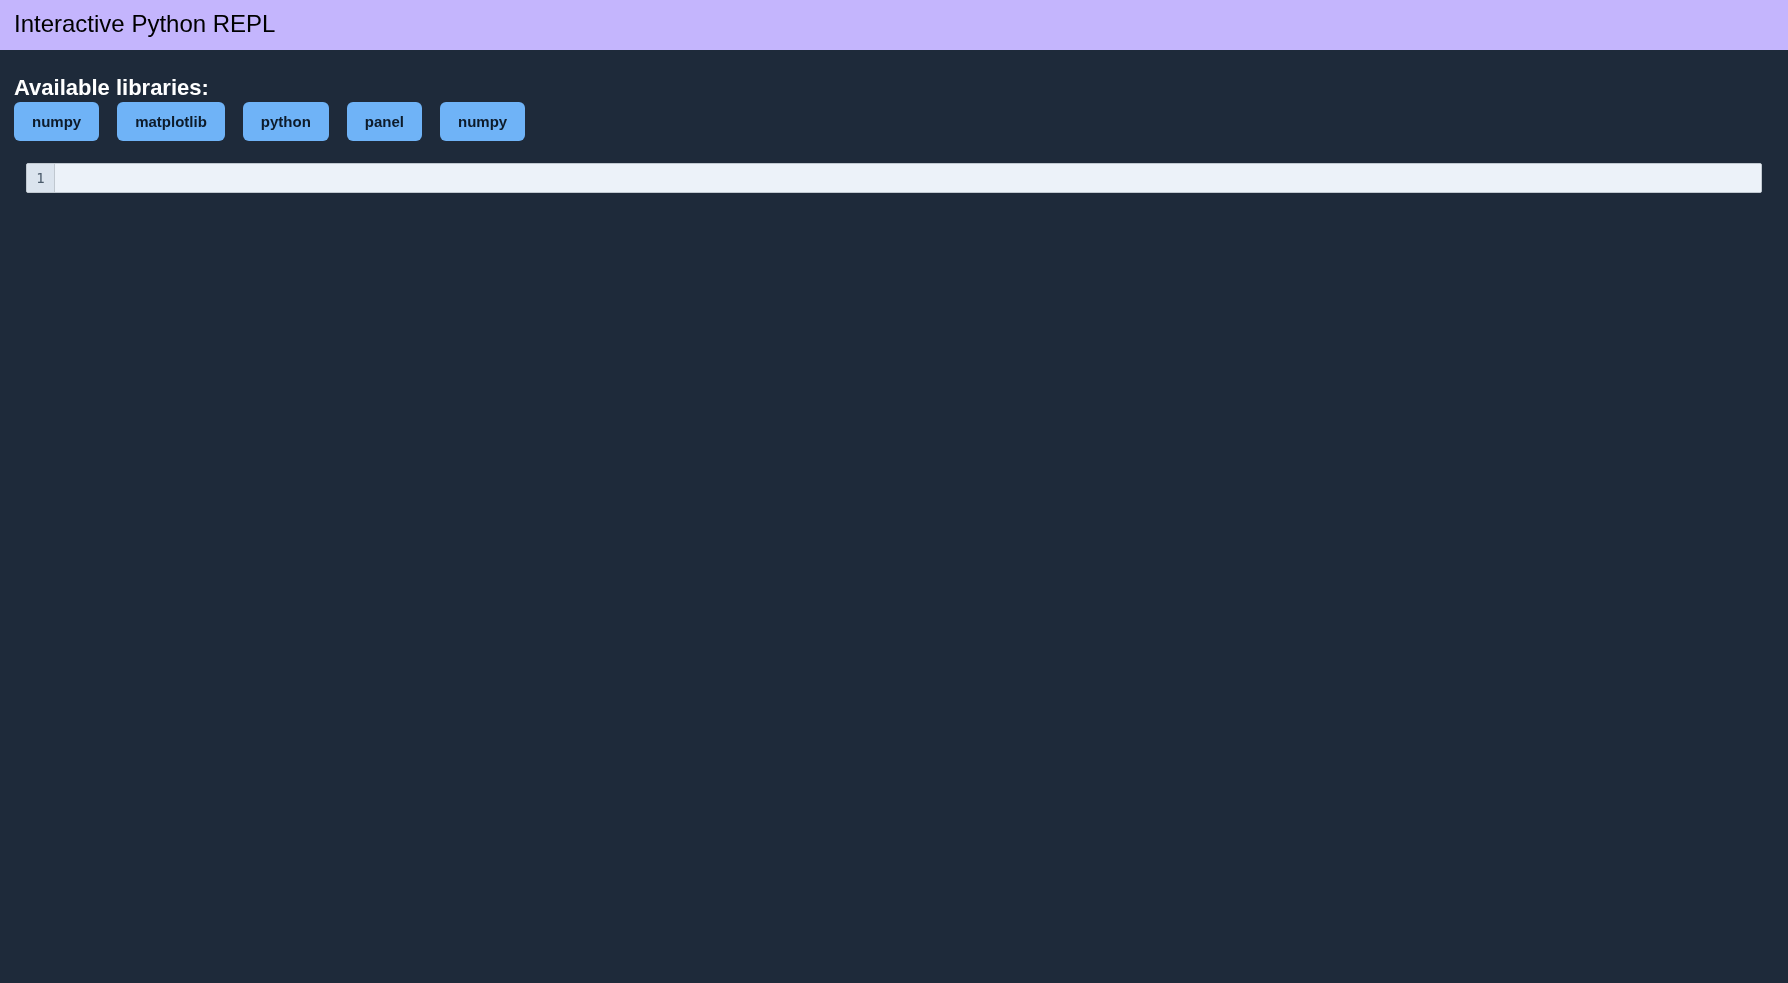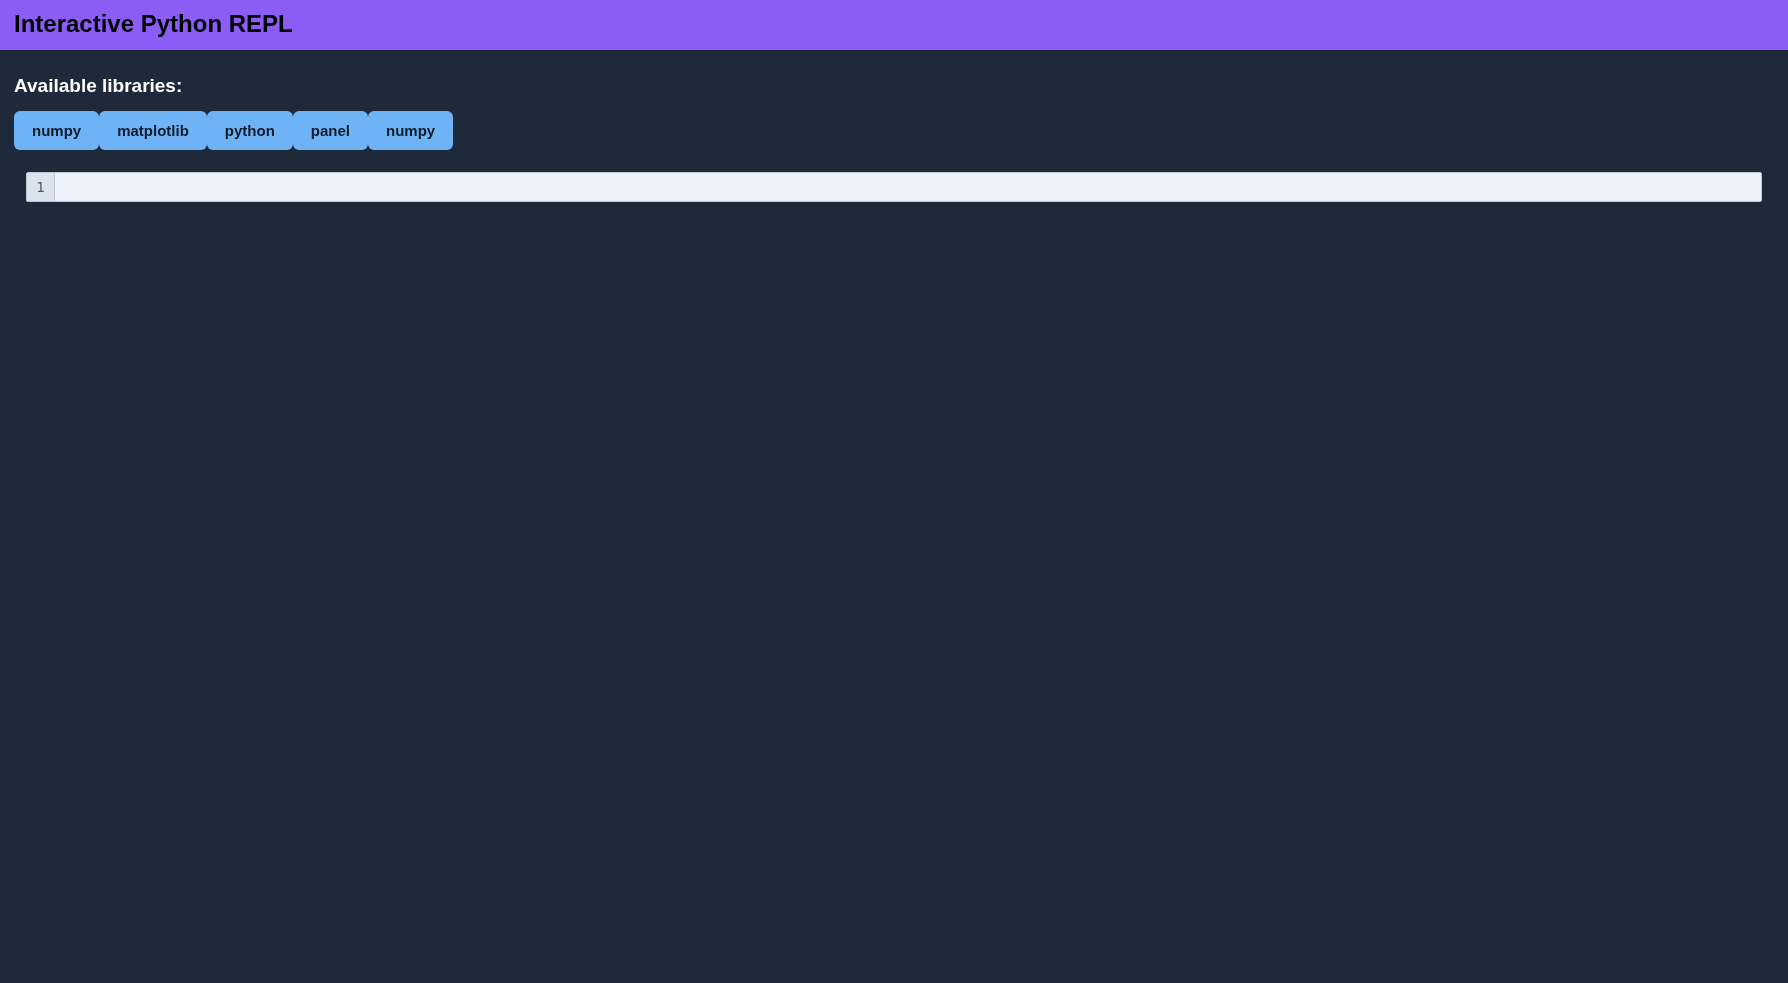--- a/index.html
+++ b/index.html
@@ -8,38 +8,39 @@
       box-sizing: border-box;
     }
     body {
       font-family: "Segoe UI", Arial, sans-serif;
       background: #1e2a3a;
       color: #ffffff;
       min-height: 100vh;
       overflow-x: hidden;
     }
     .header {
-      background: #8b5cf6;
+      background: #c4b5fd;
       color: #000000;
       padding: 10px 24px 12px 14px;
       font-size: 24px;
-      font-weight: 700;
+      font-weight: 400;
       border-bottom: 3px solid #1e2a3a;
     }
     .content {
       padding: 22px 14px 14px 14px;
     }
     .section-label {
-      font-size: 19px;
+      font-size: 22px;
       font-weight: 700;
-      margin-bottom: 14px;
+      margin-bottom: 1px;
       color: #ffffff;
     }
     .lib-row {
       display: flex;
+      gap: 18px;
       margin-bottom: 22px;
     }
     .lib-btn {
       background: #6fb3f7;
       color: #0d1b2a;
       border: none;
       border-radius: 6px;
       padding: 11px 18px;
       font-size: 15px;
       font-weight: 600;

